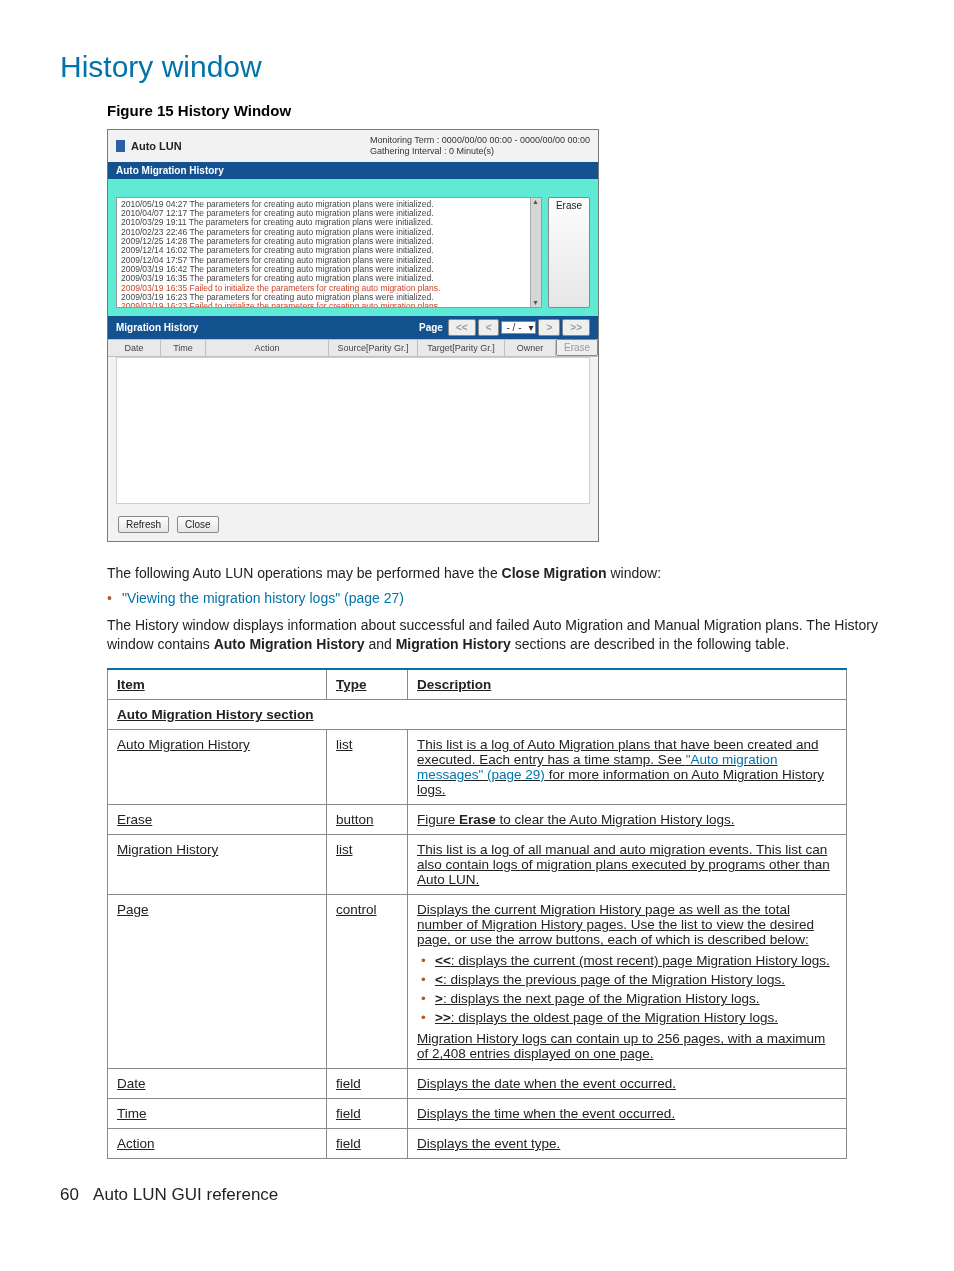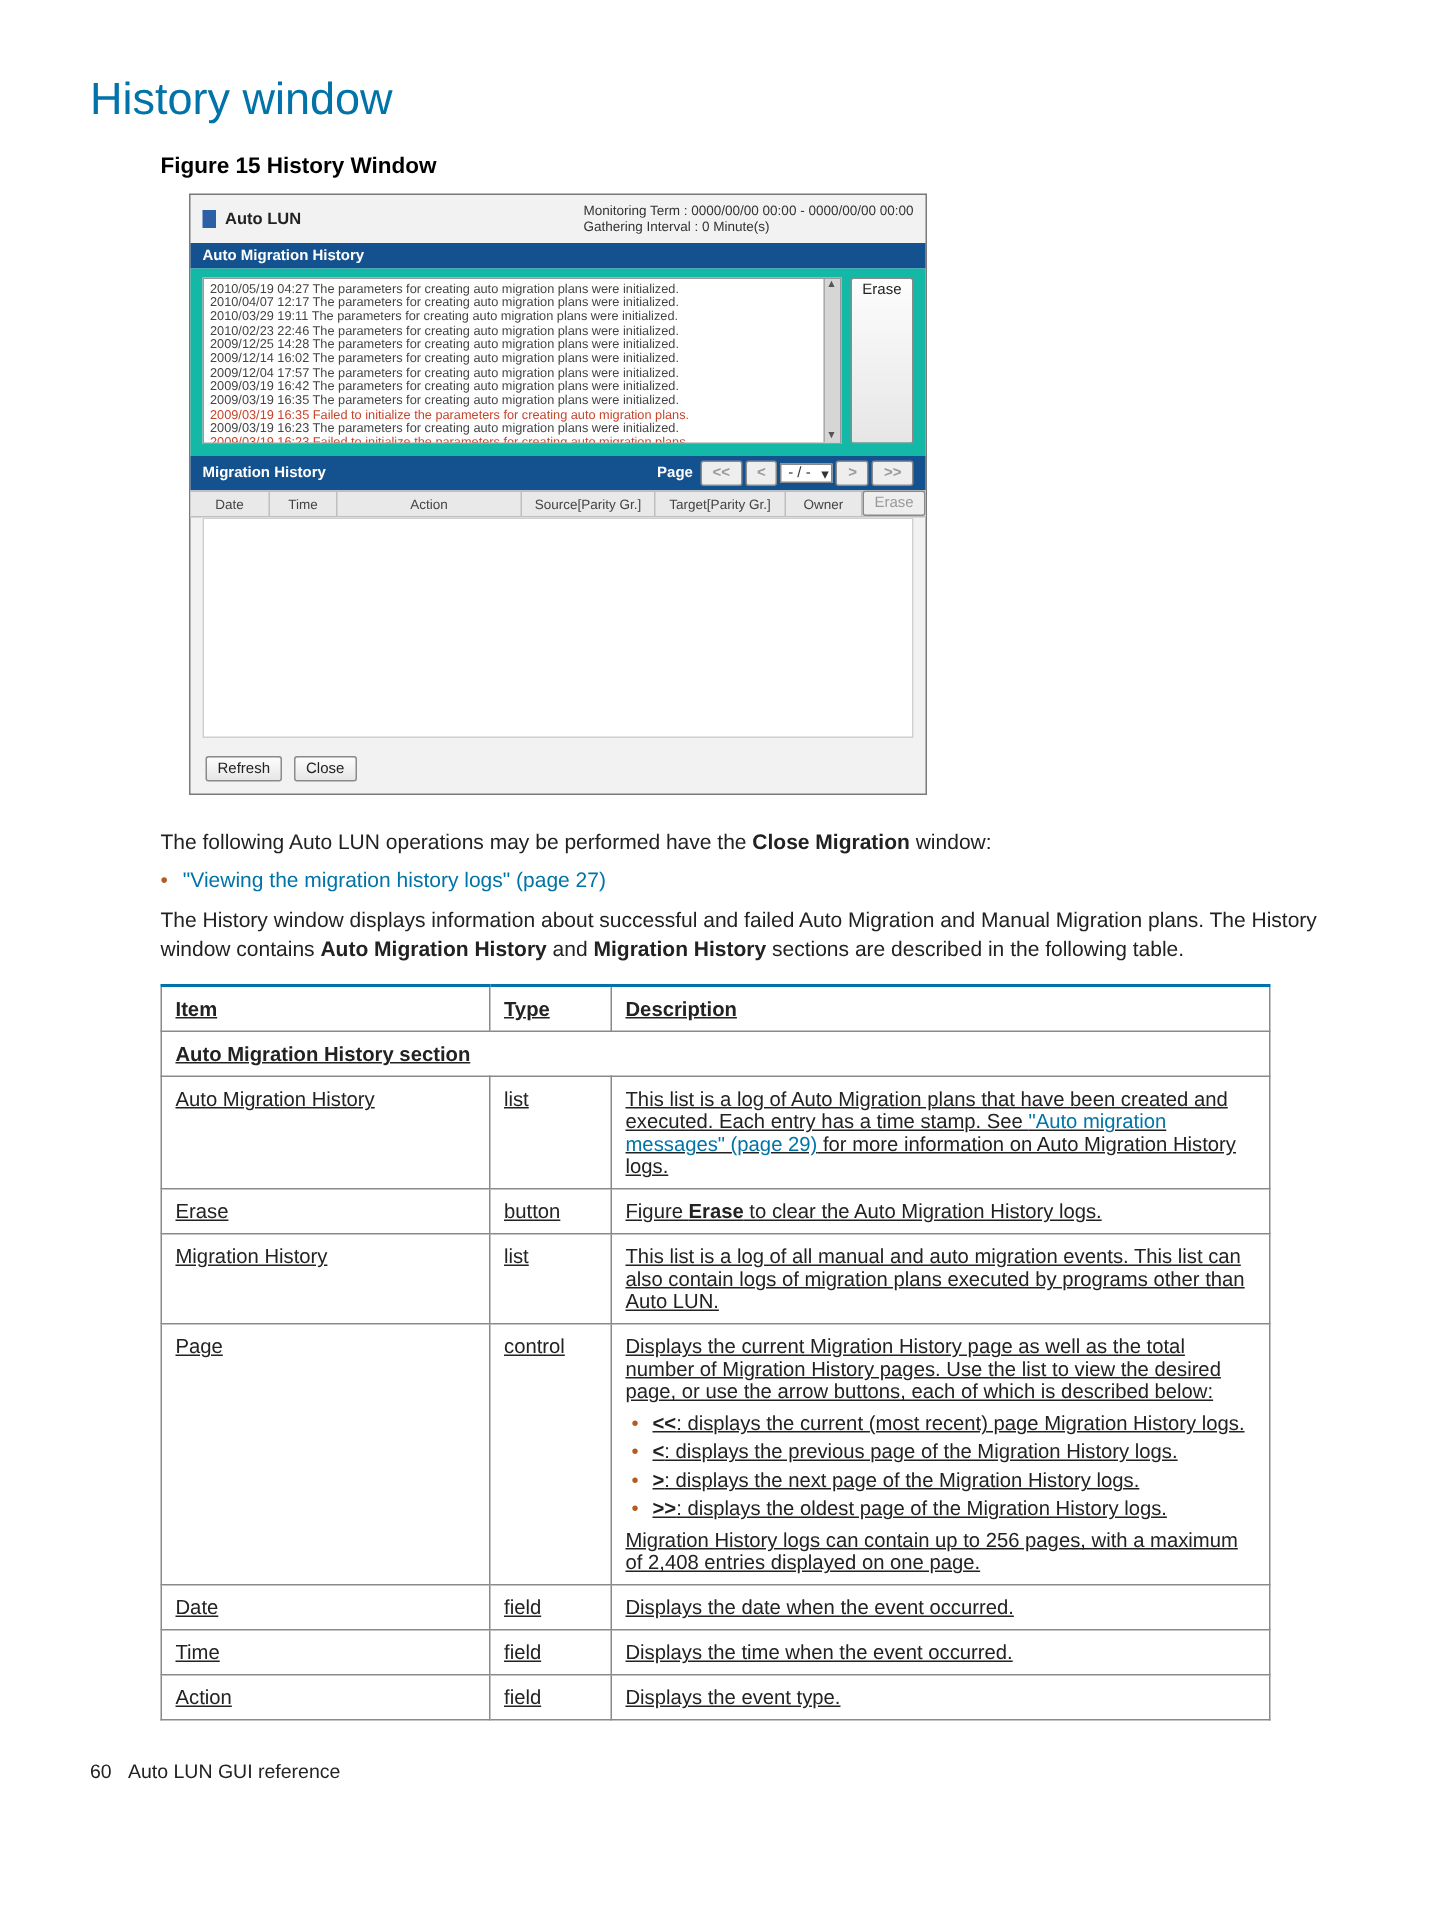--- a/index.html
+++ b/index.html
@@ -18,21 +18,21 @@
   }
   .fig-caption {
     color: #000000;
     font-weight: bold;
     font-size: 15px;
     margin-left: 47px;
     margin-bottom: 10px;
   }
   
   .win {
-    margin-left: 66px;
+    margin-left: 47px;
     width: 490px;
     border: 1px solid #7a7a7a;
     background: #f2f2f2;
     font-family: Tahoma, Arial, sans-serif;
     font-size: 10px;
     color: #222;
     margin-bottom: 22px;
   }
   .win-head {
     display: flex;
@@ -46,23 +46,23 @@
   .bluebar {
     background: #13518f;
     color: #fff;
     font-weight: bold;
     font-size: 10px;
     padding: 3px 8px;
   }
   .bluebar.flex { display:flex; align-items:center; gap:4px; }
   .logbox-wrap {
     display:flex;
-    padding: 6px 8px 8px;
+    padding: 18px 8px 8px;
     gap:6px;
-    background:#14b8a6;
+    background:#5eead4;
   }
   .logbox {
     flex:1;
     background:#fff;
     border:1px solid #9a9a9a;
     height: 105px;
     overflow:hidden;
     font-size: 8.5px;
     color:#444;
     padding:2px 4px;
@@ -127,21 +127,21 @@
     text-align: left;
   }
   table.tbl thead th { border-top: 2px solid #0073a8; font-weight:bold;}
   .section-row td { font-weight: bold; }
   table.tbl ul { margin: 6px 0; padding-left: 18px; list-style:none;}
   table.tbl ul li::before{content:"•"; color:#b35b22; display:inline-block; width:14px; margin-left:-14px;}
   table.tbl ul li { margin-bottom:4px; }
 
   .footer {
     margin-top: 26px;
-    font-size: 13px;
+    font-size: 17px;
     color:#222;
   }
 </style>
 </head>
 <body>
 
 <h1>History window</h1>
 <div class="fig-caption">Figure 15 History Window</div>
 
 <div class="win">

